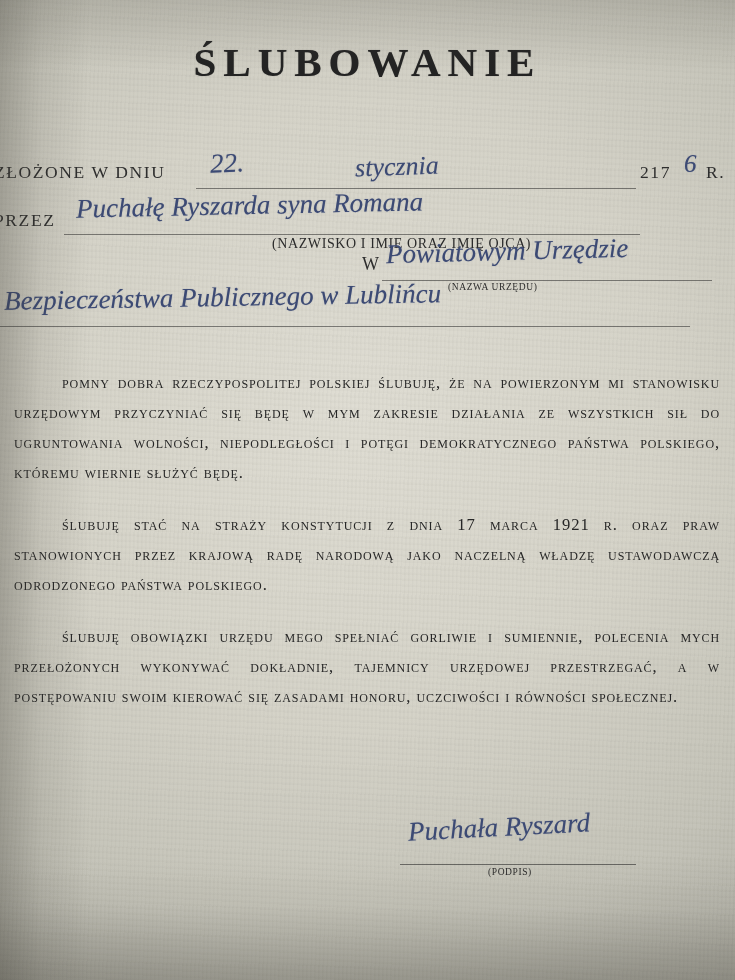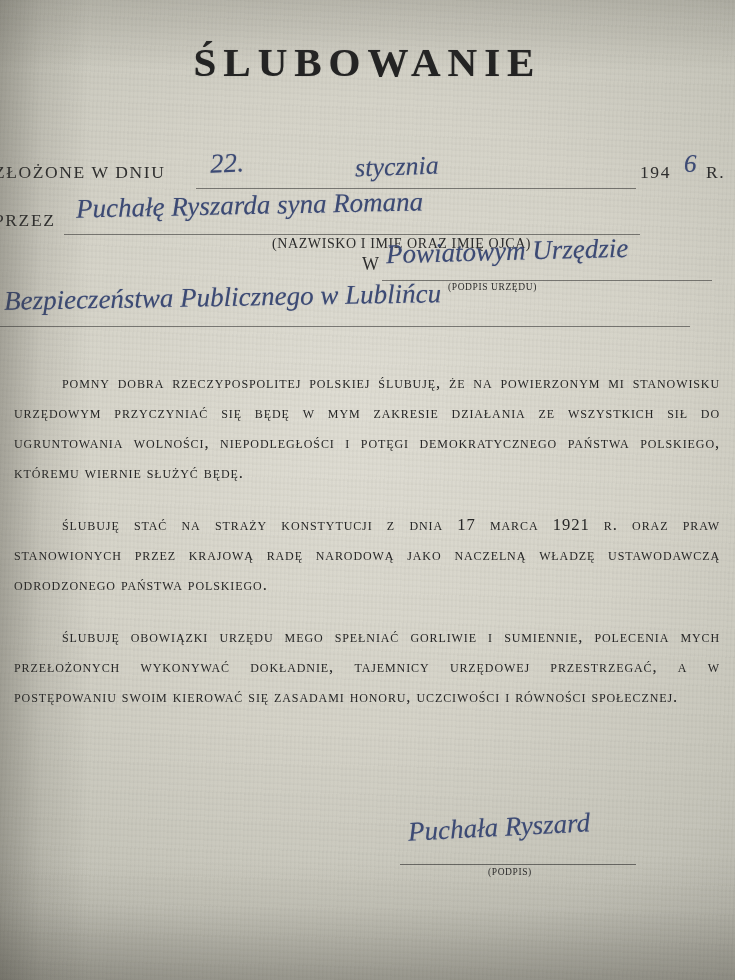--- a/index.html
+++ b/index.html
@@ -198,33 +198,33 @@
   <div class="content">
 
     <div class="doc-title">ŚLUBOWANIE</div>
 
     <div class="form-block">
 
       <div class="printed" id="lbl-zlozone">ZŁOŻONE W DNIU</div>
       <div class="hand" id="hw-day">22.</div>
       <div class="hand" id="hw-month">stycznia</div>
       <div class="rule" id="rule-1"></div>
-      <div class="printed" id="lbl-year">194</div>
+      <div class="printed" id="lbl-year">217</div>
       <div class="hand" id="hw-yeardig">6</div>
       <div class="printed" id="lbl-r">R.</div>
 
       <div class="printed" id="lbl-przez">PRZEZ</div>
       <div class="hand" id="hw-name">Puchałę Ryszarda syna Romana</div>
       <div class="rule" id="rule-2"></div>
       <div class="caption" id="cap-nazwisko">(NAZWISKO I IMIĘ ORAZ IMIĘ OJCA)</div>
 
       <div class="printed" id="lbl-w">W</div>
       <div class="hand" id="hw-office1">Powiatowym Urzędzie</div>
       <div class="rule" id="rule-3"></div>
-      <div class="caption" id="cap-nazwa">(PODPIS URZĘDU)</div>
+      <div class="caption" id="cap-nazwa">(NAZWA URZĘDU)</div>
 
       <div class="hand" id="hw-office2">Bezpieczeństwa Publicznego w Lublińcu</div>
       <div class="rule" id="rule-4"></div>
     </div>
 
     <div class="oath">
       <p>Pomny dobra Rzeczypospolitej Polskiej ślubuję, że na powierzonym mi stanowisku urzędowym przyczyniać się będę w mym zakresie działania ze wszystkich sił do ugruntowania wolności, niepodległości i potęgi demokratycznego Państwa Polskiego, któremu wiernie służyć będę.</p>
       <p>Ślubuję stać na straży Konstytucji z dnia 17 marca 1921 r. oraz praw stanowionych przez Krajową Radę Narodową jako naczelną władzę ustawodawczą odrodzonego Państwa Polskiego.</p>
       <p>Ślubuję obowiązki urzędu mego spełniać gorliwie i sumiennie, polecenia mych przełożonych wykonywać dokładnie, tajemnicy urzędowej przestrzegać, a w postępowaniu swoim kierować się zasadami honoru, uczciwości i równości społecznej.</p>
     </div>

